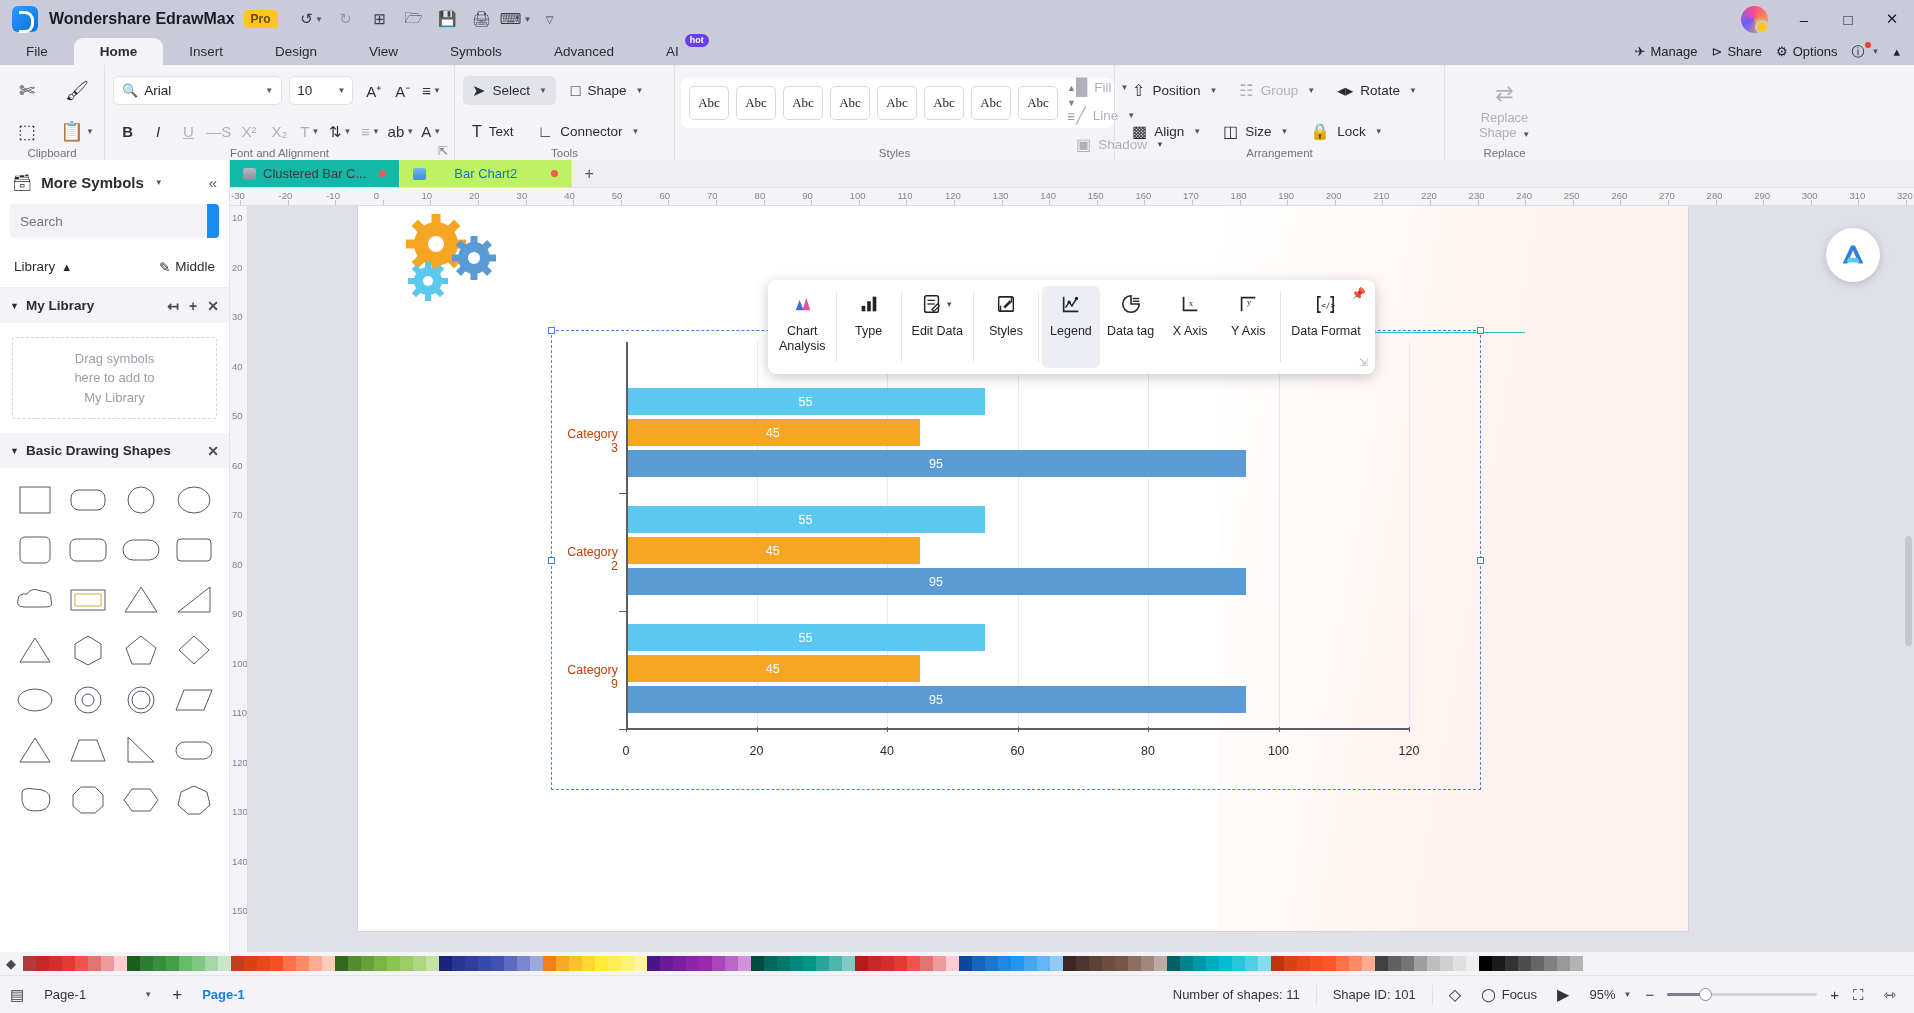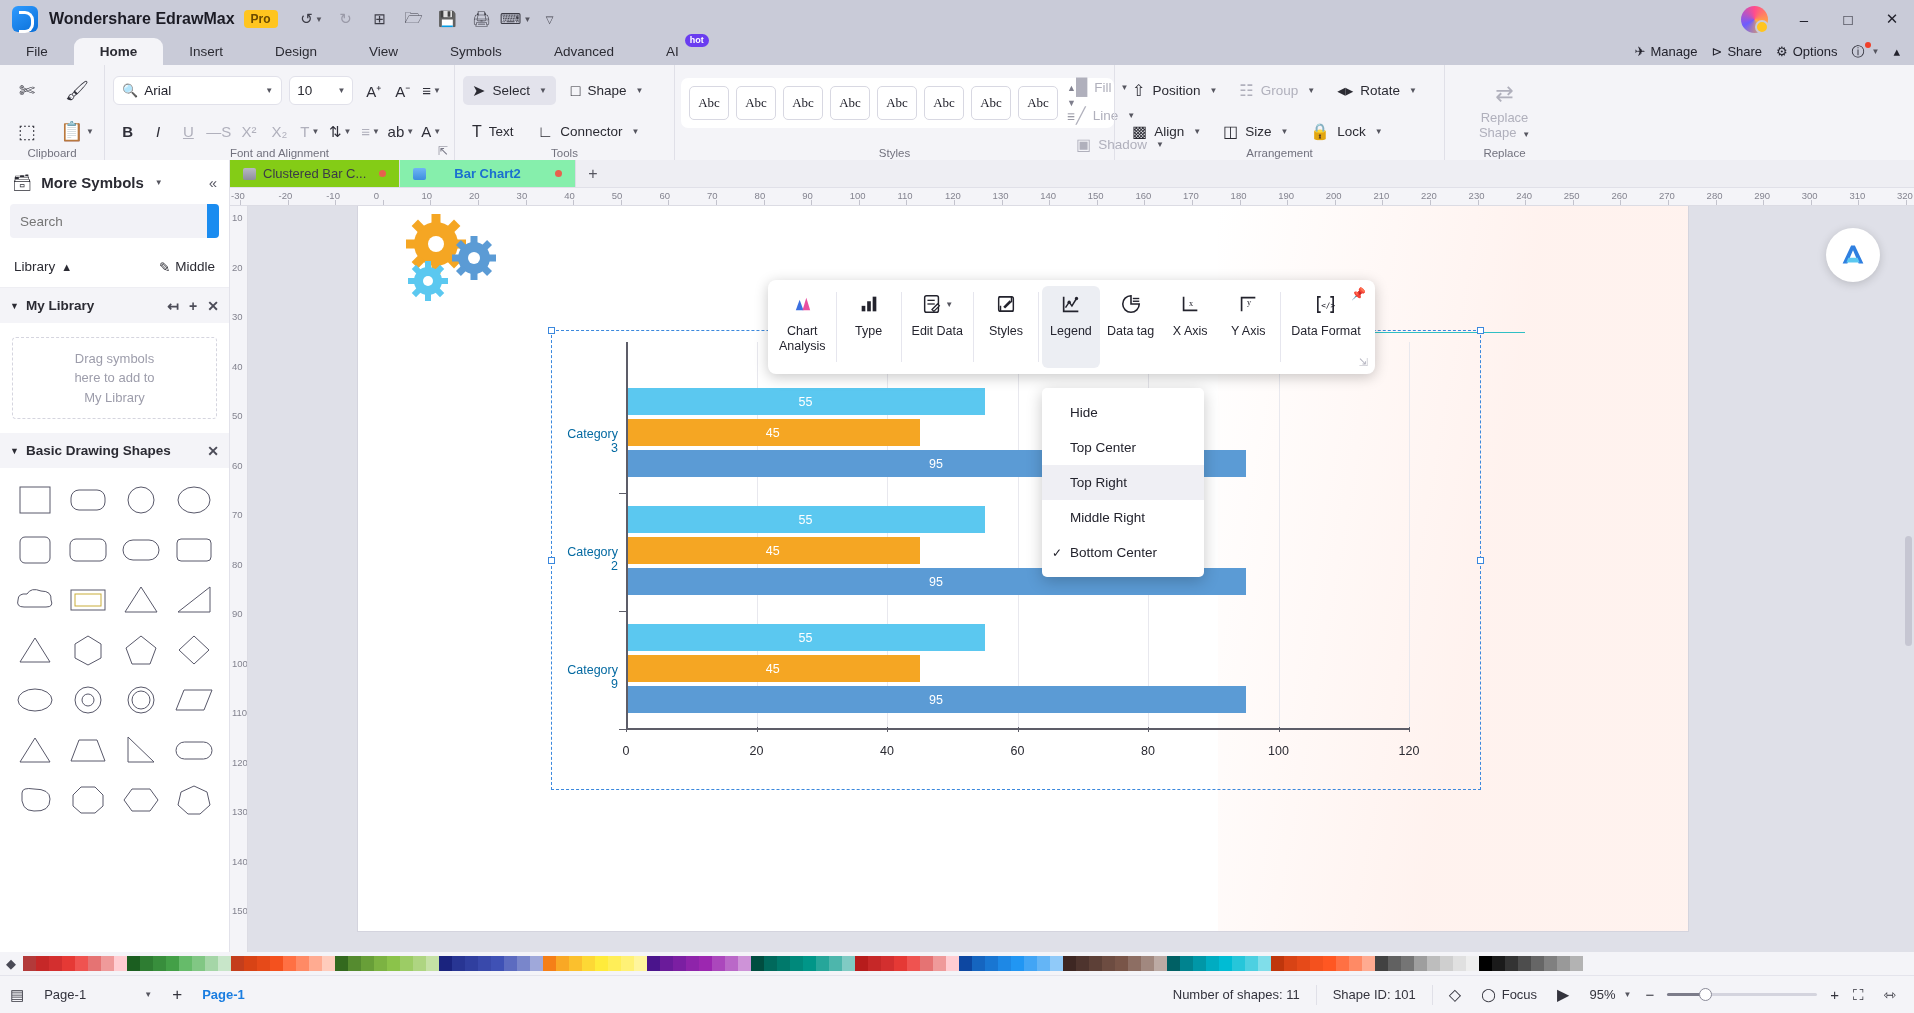--- a/index.html
+++ b/index.html
@@ -105,22 +105,22 @@
     display:flex;flex-direction:column;align-items:center;justify-content:center;
     color:#9d9dab; font-size:13px; line-height:1.5; text-align:center;}
   .shapegrid{ display:grid; grid-template-columns:repeat(4,1fr); gap:6px; padding:10px 12px;}
   .shp{ height:44px; display:flex;align-items:center;justify-content:center; cursor:pointer;}
   .shp svg{ width:42px; height:38px;}
 
   
   .doctabs{ position:absolute; left:230px; top:160px; right:0; height:28px;
     background:#eeeef3; display:flex; align-items:stretch; border-bottom:1px solid #e0e0e8;}
   .dtab{ display:flex;align-items:center;gap:7px; padding:0 13px; font-size:13px;
-    background:#84cc16; cursor:pointer; border-right:1px solid #dcdce6; color:#3b3b47;}
-  .dtab.active{ background:#86efac; color:#1a6fd0; font-weight:700;gap:28px;}
+    background:#14b8a6; cursor:pointer; border-right:1px solid #dcdce6; color:#3b3b47;}
+  .dtab.active{ background:#bef264; color:#1a6fd0; font-weight:400;gap:28px;}
   .dtab .dot{ width:7px;height:7px;border-radius:50%; background:#e8614d; margin-left:6px;}
   .dtab .ti{ width:13px;height:12px;border-radius:2px;
     background:linear-gradient(#b8b8c4,#8e8e9c);}
   .dtab.active .ti{ background:linear-gradient(#6fb6f5,#3d8ede);}
   .newtab{ width:34px; display:flex;align-items:center;justify-content:center;
     font-size:16px; color:#55555f; cursor:pointer;}
 
   .hruler{ position:absolute; left:230px; top:188px; right:0; height:18px;
     background:#f4f4f8; border-bottom:1px solid #dcdce4; overflow:hidden;}
   .hruler .tk{ position:absolute; top:2px; font-size:9.5px; color:#83838f;}
@@ -151,21 +151,21 @@
 
   
   .chart{ position:absolute; left:200px; top:130px; width:905px; height:450px;}
   .plot{ position:absolute; left:68px; top:6px; right:54px; bottom:56px;}
   .gridv{ position:absolute; top:0; bottom:0; width:1px; background:#e8e8ee;}
   .axisline{ position:absolute; left:68px; right:54px; bottom:56px; height:2px; background:#5d5d68;}
   .yaxisline{ position:absolute; left:68px; top:6px; bottom:56px; width:2px; background:#5d5d68;}
   .bar{ position:absolute; height:27px; display:flex; align-items:center;
     justify-content:flex-start; color:#fff; font-size:12.5px;}
   .bar span{ margin-left:auto; margin-right:auto;}
-  .catlabel{ position:absolute; font-size:12.5px; color:#0369a1; text-align:right;
+  .catlabel{ position:absolute; font-size:12.5px; color:#c2410c; text-align:right;
     width:62px; right:100%; padding-right:8px;}
   .xtick{ position:absolute; bottom:28px; font-size:12.5px; color:#2b2b33;
     transform:translateX(-50%);}
   .tickmark{ position:absolute; bottom:54px; width:1px; height:5px; background:#5d5d68;}
   .ytick{ position:absolute; left:-7px; width:7px; height:1px; background:#5d5d68;}
   .legend{ position:absolute; bottom:0; left:0; right:0; display:flex;
     justify-content:center; gap:26px; font-size:12.5px; color:#2b2b33;}
   .lgi{ display:flex; align-items:center; gap:6px;}
   .lgdot{ width:13px;height:13px;border-radius:50% 50% 50% 50%/60% 60% 40% 40%;}
 
@@ -966,38 +966,20 @@
         <div class="ci">
           <svg viewBox="0 0 24 24" width="23" height="23">
             <path d="M7 4 H4 v16 h3 M17 4 h3 v16 h-3" fill="none" stroke="#23232d" stroke-width="1.7"></path>
             <text x="7.5" y="15.5" font-size="8" fill="#23232d" font-family="monospace">&lt;/&gt;</text>
           </svg>
         </div>
         <div class="cl">Data Format</div>
       </div>
     </div>
 
-  <div class="dropdown" id="legendmenu">
-      <div class="ddi">
-        <span>Hide</span>
-      </div>
-      <div class="ddi">
-        <span>Top Center</span>
-      </div>
-      <div class="ddi hl">
-        <span>Top Right</span>
-      </div>
-      <div class="ddi">
-        <span>Middle Right</span>
-      </div>
-      <div class="ddi">
-        <span class="chk">✓</span>
-        <span>Bottom Center</span>
-      </div>
-    </div>
 
   <div class="palettebar">
     <span style="margin-right:7px;font-size:13px;color:#4a4a56;">◆</span>
     <div class="swatches" id="swatches">
         <div class="sw" style="background: rgb(179, 58, 58);"></div>
         <div class="sw" style="background: rgb(198, 40, 40);"></div>
         <div class="sw" style="background: rgb(211, 47, 47);"></div>
         <div class="sw" style="background: rgb(229, 57, 53);"></div>
         <div class="sw" style="background: rgb(239, 83, 80);"></div>
         <div class="sw" style="background: rgb(229, 115, 115);"></div>

